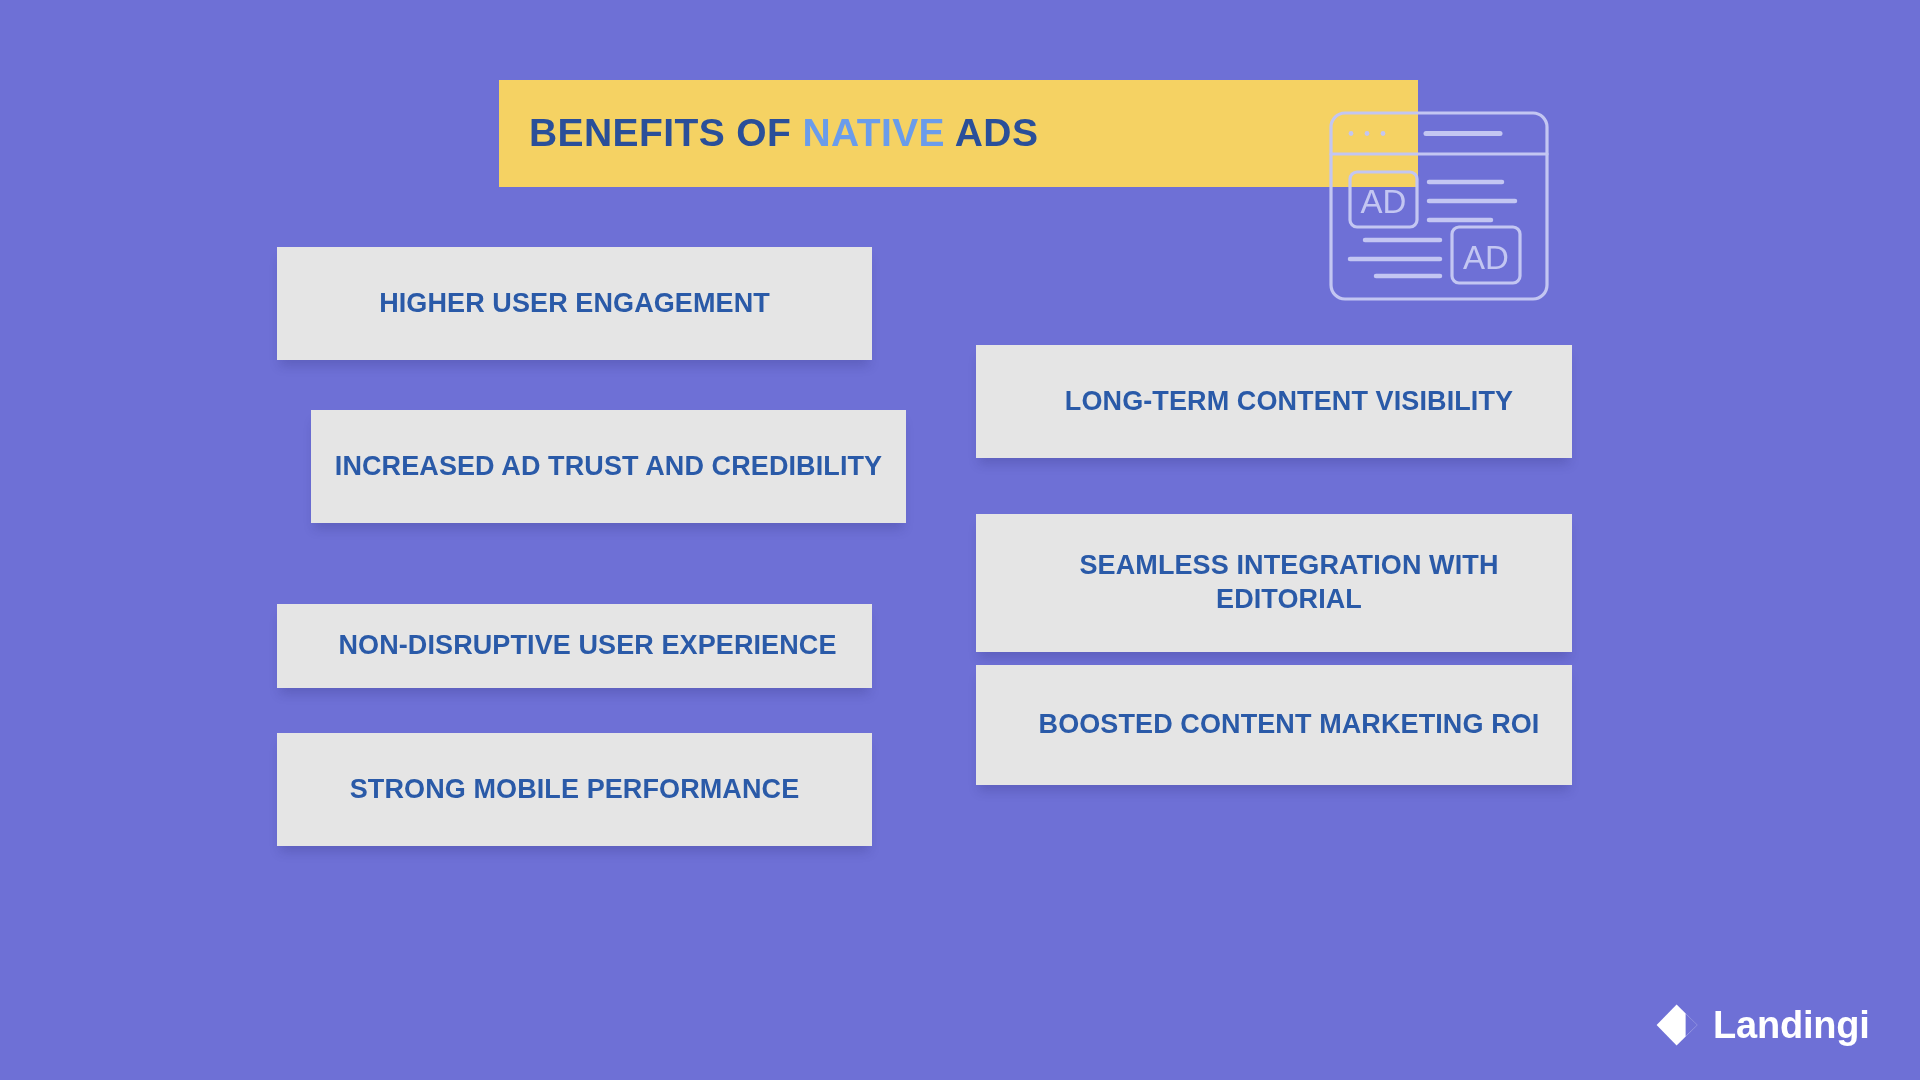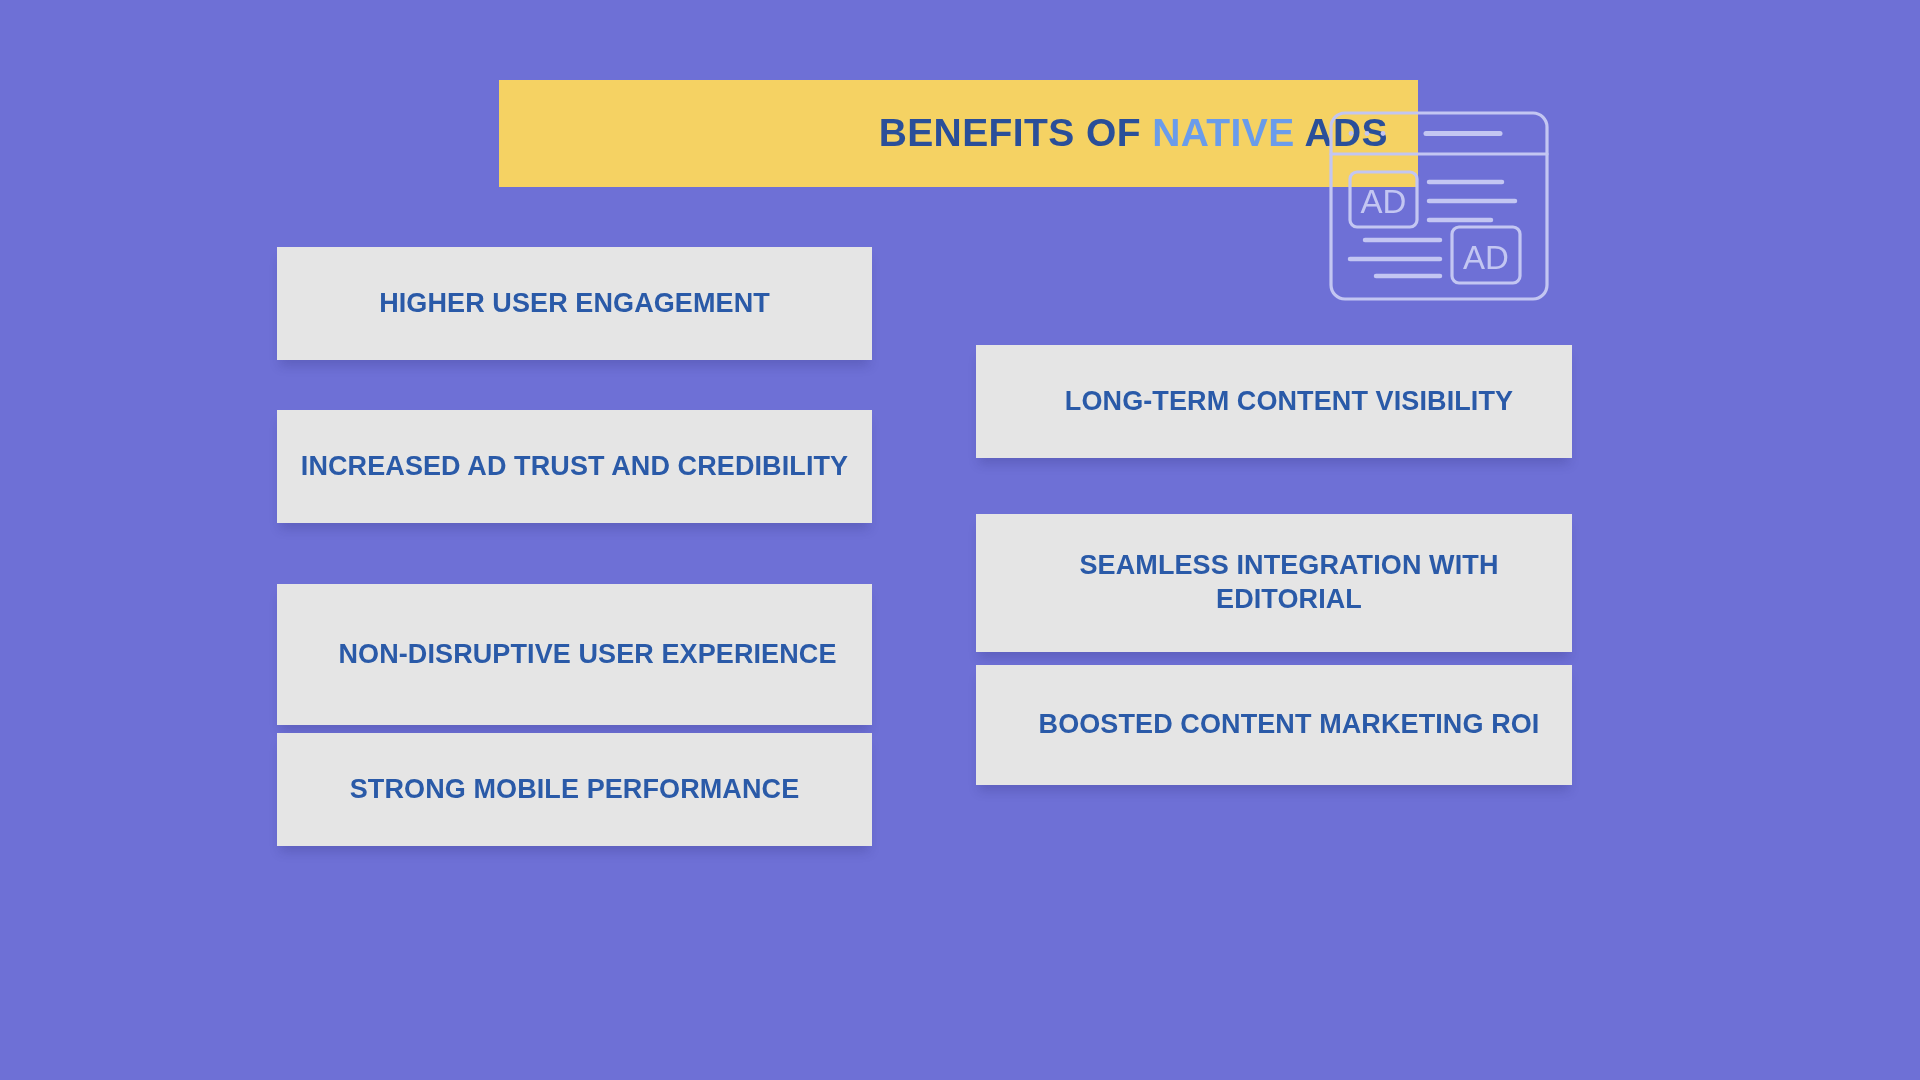--- a/index.html
+++ b/index.html
@@ -29,21 +29,21 @@
   
   .title-banner {
     position: absolute;
     left: 499px;
     top: 80px;
     width: 919px;
     height: 107px;
     background: #f5d263;
     display: flex;
     align-items: center;
-    justify-content: flex-end;
+    justify-content: flex-start;
     box-sizing: border-box;
     padding: 0 30px;
   }
   .title-text {
     font-size: 39px;
     font-weight: bold;
     letter-spacing: 0.4px;
     color: #2a4f99;
     white-space: nowrap;
     text-align: center;
@@ -83,22 +83,22 @@
     font-size: 27px;
     font-weight: bold;
     line-height: 1.25;
     text-align: center;
     letter-spacing: 0.1px;
   }
 
   
   .col-left .card { left: 277px; width: 595px; }
   .card.l0 { top: 247px; height: 113px; }
-  .card.l1 { top: 410px; height: 113px; }
-  .card.l2 { top: 584px; height: 141px; padding-left: 44px; }
+  .card.l1 { top: 410px; height: 113px; margin-left: 34px; }
+  .card.l2 { top: 604px; height: 84px; padding-left: 44px; }
   .card.l3 { top: 733px; height: 113px; }
 
   
   .col-right .card { left: 976px; width: 596px; padding-left: 48px; }
   .card.r0 { top: 345px; height: 113px; }
   .card.r1 { top: 514px; height: 138px; }
   .card.r2 { top: 665px; height: 120px; }
 
   
   .logo {
@@ -173,14 +173,23 @@
       <span class="card-label">LONG-TERM CONTENT VISIBILITY</span>
     </div>
     <div class="card r1">
       <span class="card-label">SEAMLESS INTEGRATION WITH EDITORIAL</span>
     </div>
     <div class="card r2">
       <span class="card-label">BOOSTED CONTENT MARKETING ROI</span>
     </div>
   </div>
 
+  <div class="logo">
+    <span class="logo-mark">
+      <svg viewBox="0 0 44 44" xmlns="http://www.w3.org/2000/svg">
+        <path d="M21.6 1.6 L42.4 22.0 L21.6 42.4 L1.6 22.0 Z" fill="#ffffff"></path>
+        <path d="M42.4 22.0 L30.6 10.4 L30.6 33.6 Z" fill="#6e70d6"></path>
+      </svg>
+    </span>
+    <span class="logo-word">Landingi</span>
+  </div>
 
 </div>
 
 </body></html>

